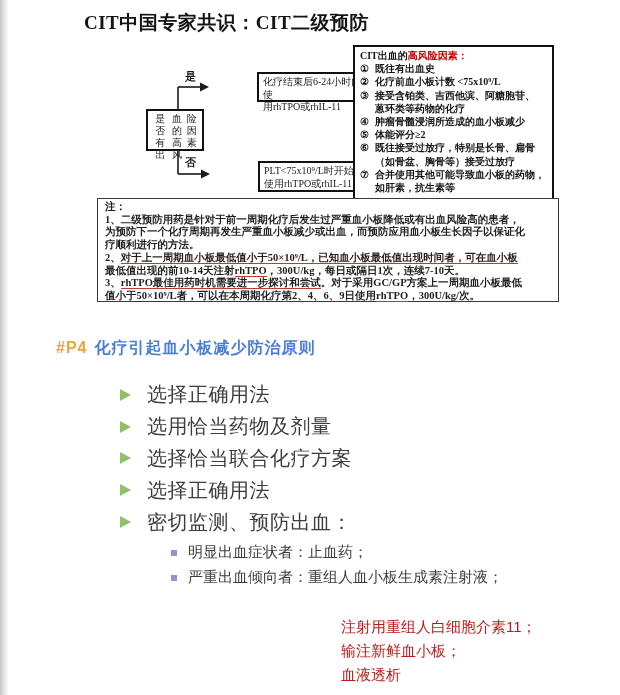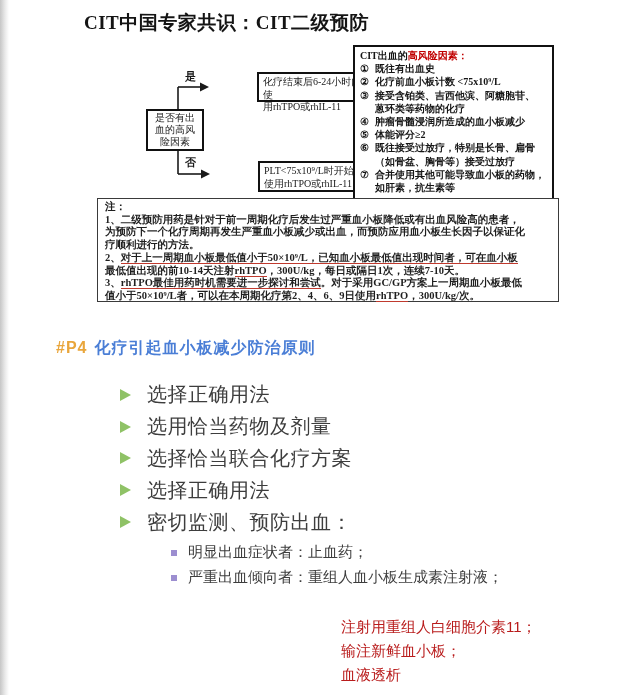--- a/index.html
+++ b/index.html
@@ -9,21 +9,21 @@
         background:linear-gradient(to right,#c6c6c6,#e9e9e9 55%,#ffffff);}
   .slide-title{position:absolute;left:84px;top:10px;
         font-family:"Liberation Serif","DejaVu Serif",serif;font-weight:700;
         font-size:19px;letter-spacing:.5px;color:#141414;white-space:nowrap;}
 
   
   .flow-box{position:absolute;border:2px solid #111;background:#fff;box-sizing:border-box;
         font-family:"Liberation Serif","DejaVu Serif",serif;font-weight:400;
         font-size:10px;line-height:12.5px;color:#1a1a1a;padding:2px 4px;margin-left:47px;}
   .decision{left:99px;top:109px;width:58px;height:42px;border-width:2.5px;
-        display:flex;flex-direction:column;justify-content:center;text-align:center;line-height:12px;}
+        display:flex;flex-direction:row;justify-content:center;text-align:center;line-height:12px;}
   .yes-box{left:210px;top:72px;width:139px;height:30px;}
   .no-box{left:211px;top:161px;width:140px;height:31px;}
   .branch-label{position:absolute;font-family:"Liberation Serif","DejaVu Serif",serif;
         font-weight:600;font-size:11px;color:#1a1a1a;}
   .yes-label{left:185px;top:69px;}
   .no-label{left:185px;top:155px;}
   .connectors{position:absolute;left:0;top:0;pointer-events:none;}
 
   
   .risk-box{position:absolute;left:353px;top:45px;width:201px;height:168px;

